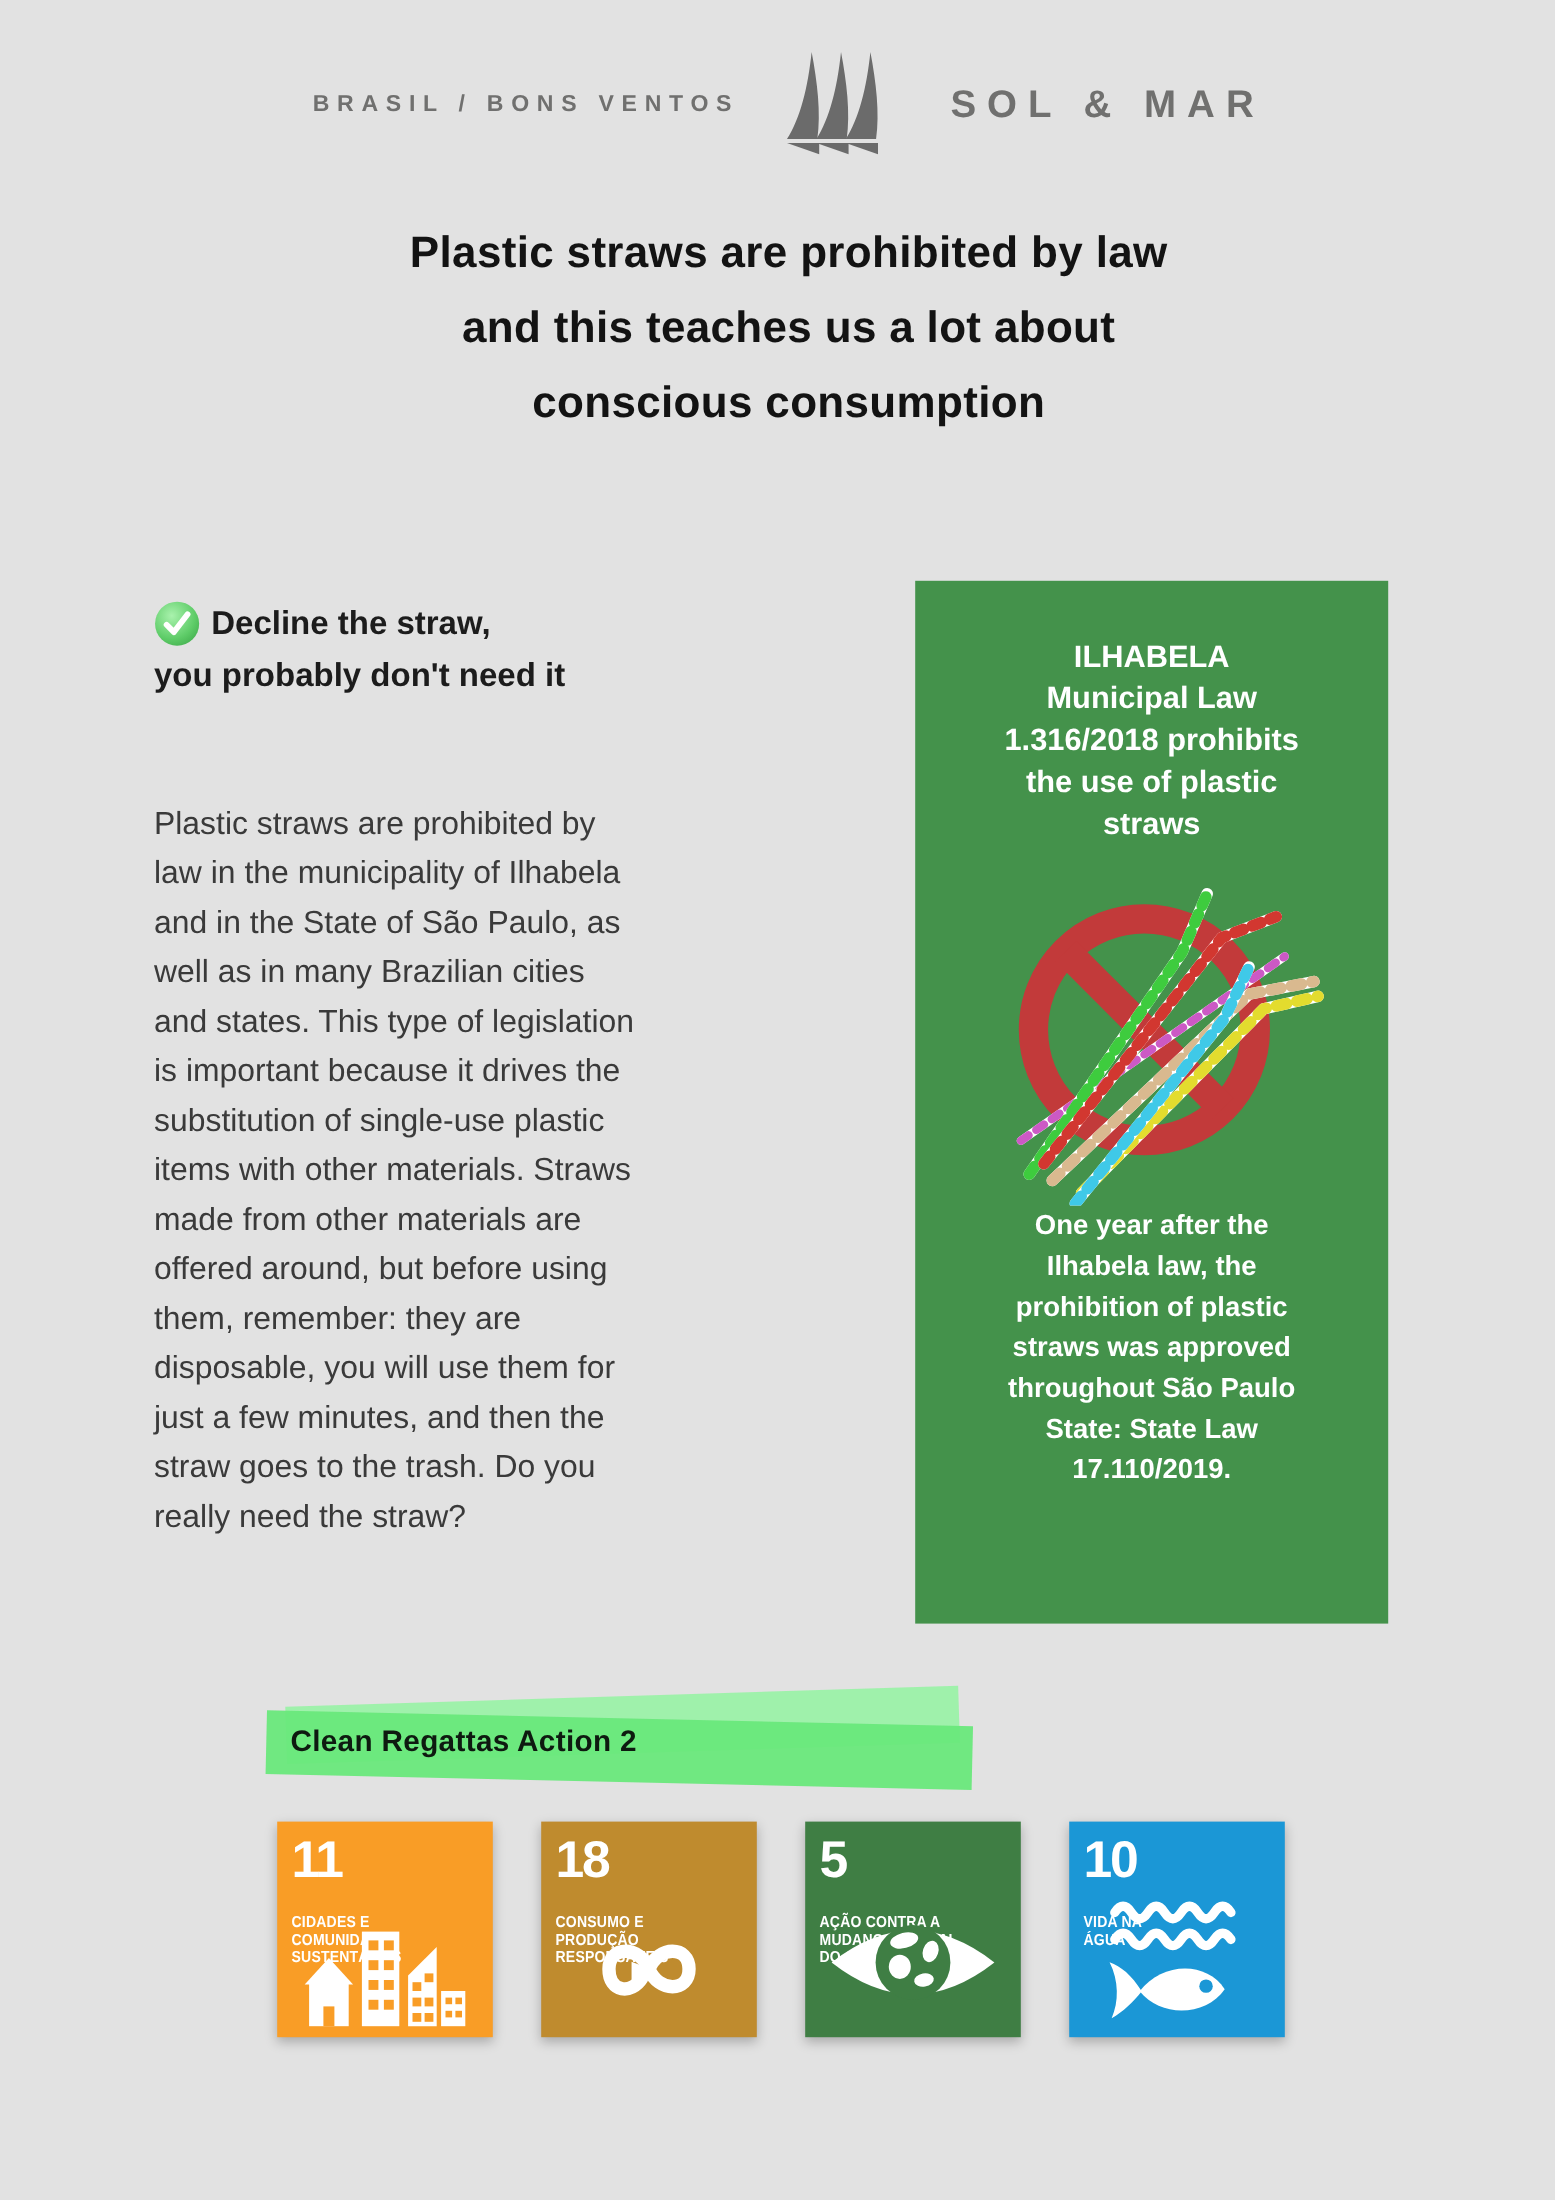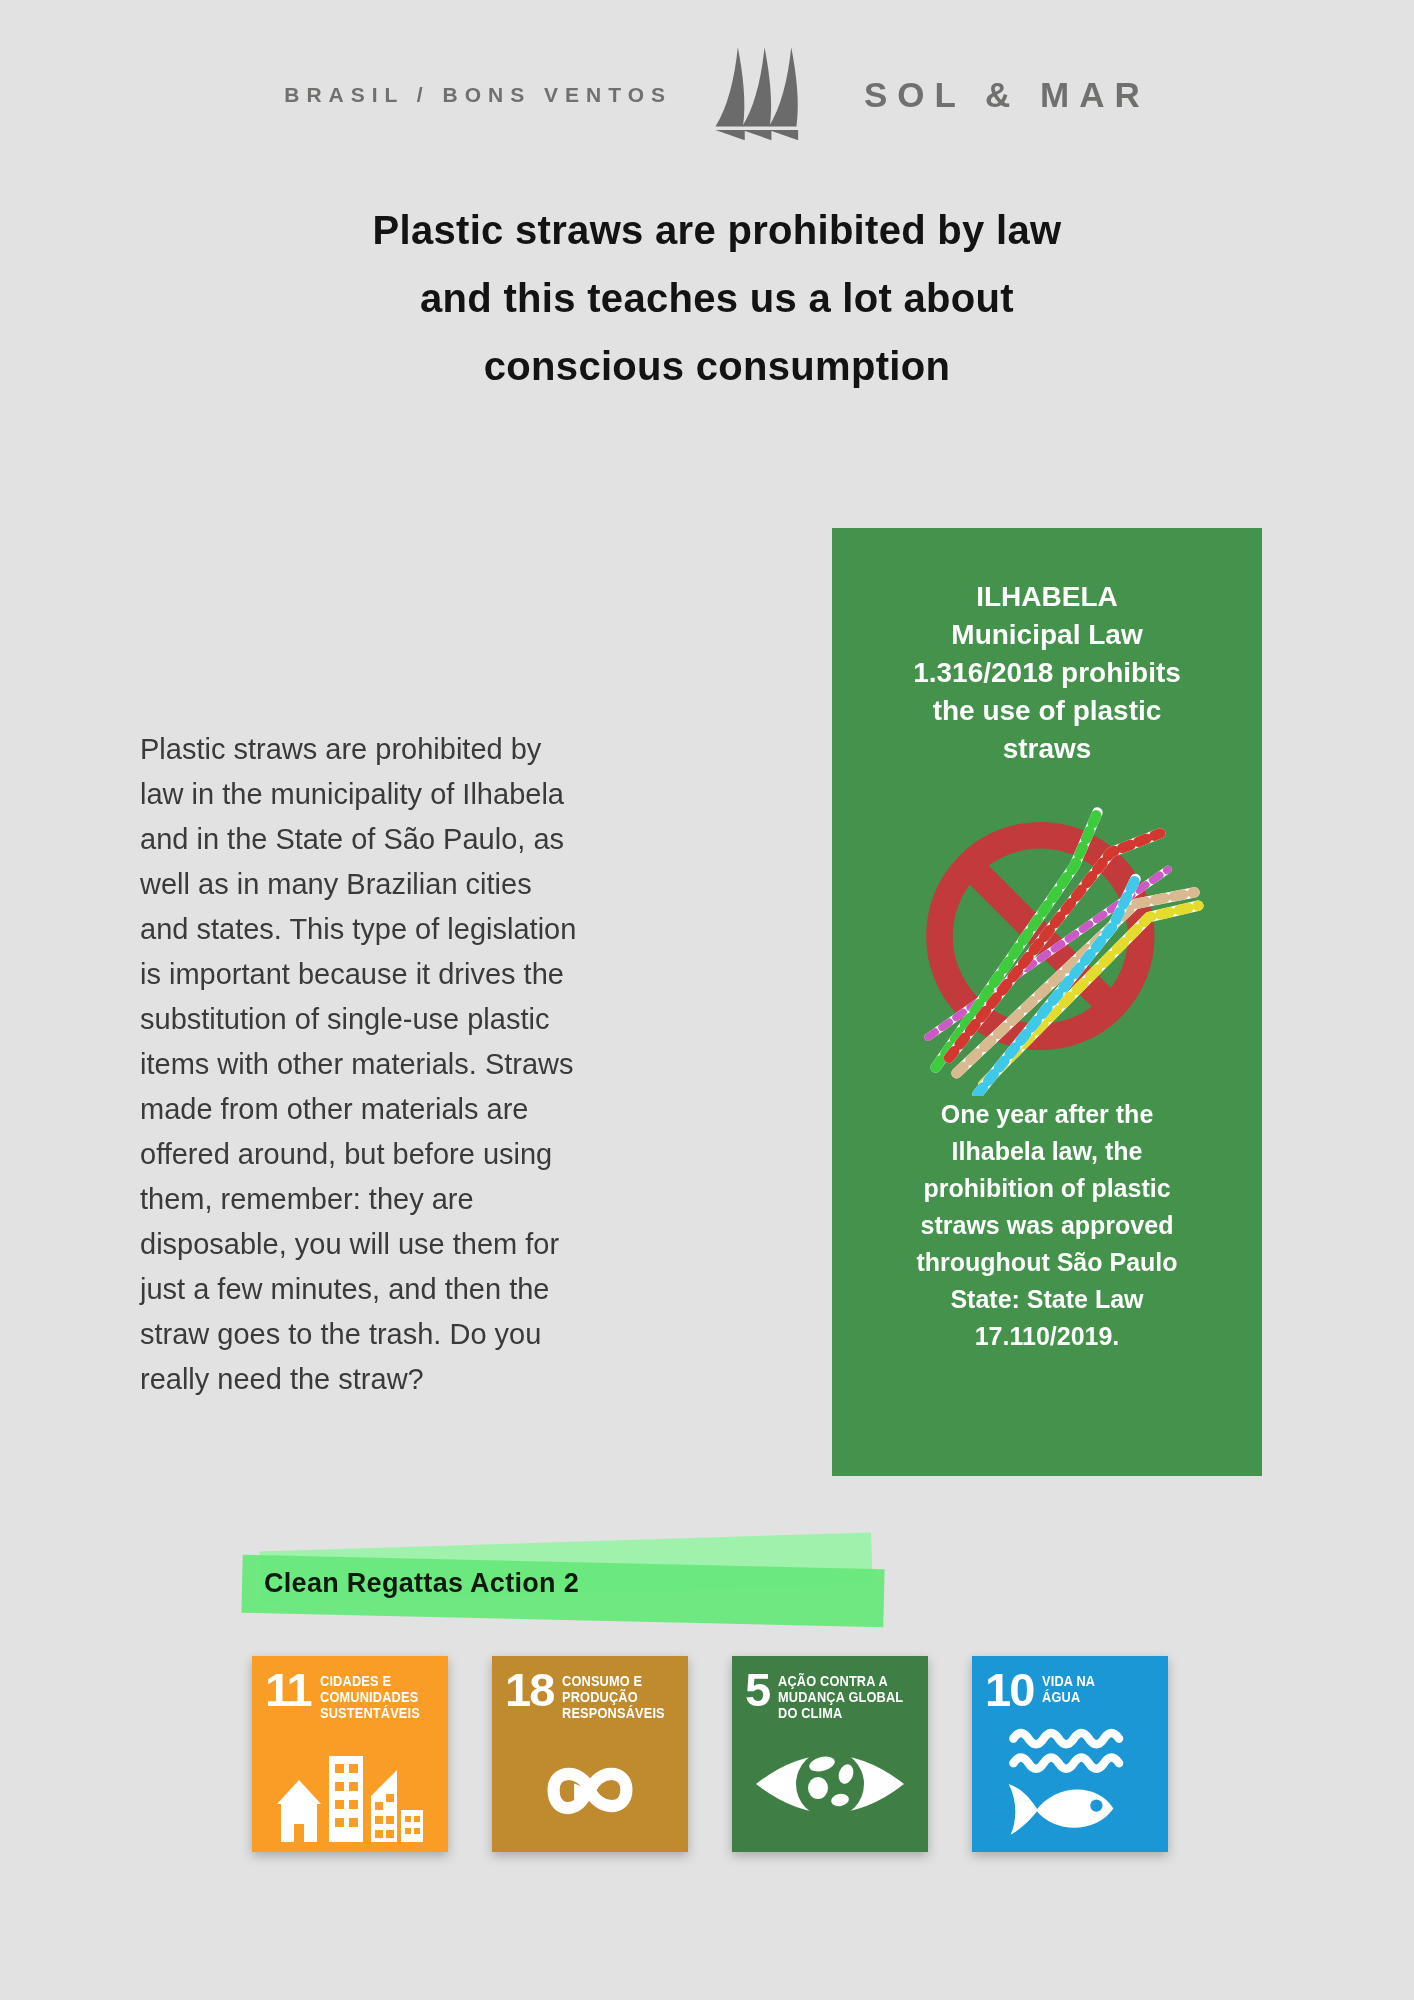--- a/index.html
+++ b/index.html
@@ -35,21 +35,21 @@
   
   .action-band{position:absolute;left:242px;top:1538px;width:642px;height:92px;}
   .hl{position:absolute;display:block;}
   .hl1{left:18px;top:4px;width:612px;height:52px;background:#8ff59d;opacity:.8;transform:rotate(-1.8deg);}
   .hl2{left:0px;top:24px;width:642px;height:58px;background:#69e87b;opacity:.95;transform:rotate(1.3deg);}
   .action-text{position:absolute;left:22px;top:30px;font-size:27px;font-weight:bold;color:#0e1a10;letter-spacing:.3px;}
   
   .sdg-row{position:absolute;left:252px;top:1656px;display:flex;gap:44px;}
   .sdg{position:relative;width:196px;height:196px;background:var(--c,#888);color:#fff;
     box-shadow:0 4px 10px rgba(0,0,0,.25);}
-  .sdg-head{position:absolute;left:13px;top:12px;right:4px;display:flex;gap:9px;align-items:flex-start;}
+  .sdg-head{position:absolute;left:13px;top:12px;right:4px;display:flex;gap:23px;align-items:flex-start;flex-direction:column;}
   .sdg-num{font-size:47px;font-weight:bold;line-height:44px;letter-spacing:-2px;}
   .sdg-label{font-size:14.5px;font-weight:bold;line-height:16px;padding-top:5px;width:150px;
     transform:scaleX(.88);transform-origin:left top;white-space:pre-line;letter-spacing:.2px;}
   .sdg-art{position:absolute;left:50%;transform:translateX(-50%);}
   .art11{bottom:6px;width:152px;height:112px;}
   .art12{bottom:16px;width:140px;height:92px;}
   .art13{bottom:20px;width:160px;height:96px;}
   .art14{bottom:8px;width:132px;height:124px;}
 </style>
 </head>
@@ -75,20 +75,37 @@
         </g>
       </g>
     </svg>
     <span class="brand-name">SOL &amp; MAR</span>
   </header>
 
   <h1 class="title">Plastic straws are prohibited by law
 and this teaches us a lot about
 conscious consumption</h1>
 
+  <div class="headline">
+    <div class="row1">
+      <svg class="check" viewBox="0 0 44 44" aria-hidden="true">
+        <defs>
+          <radialGradient id="ckg" cx="38%" cy="32%" r="75%">
+            <stop offset="0%" stop-color="#a9f2ad"></stop>
+            <stop offset="70%" stop-color="#5ecc68"></stop>
+            <stop offset="100%" stop-color="#46b251"></stop>
+          </radialGradient>
+        </defs>
+        <circle cx="22" cy="22" r="21" fill="url(#ckg)"></circle>
+        <path d="M12 23 L19 30 L32 13" fill="none" stroke="#ffffff" stroke-width="5.5" stroke-linecap="round" stroke-linejoin="round"></path>
+      </svg>
+      <span>Decline the straw,</span>
+    </div>
+    <div class="row2">you probably don't need it</div>
+  </div>
 
   <p class="body">Plastic straws are prohibited by
 law in the municipality of Ilhabela
 and in the State of São Paulo, as
 well as in many Brazilian cities
 and states. This type of legislation
 is important because it drives the
 substitution of single-use plastic
 items with other materials. Straws
 made from other materials are

